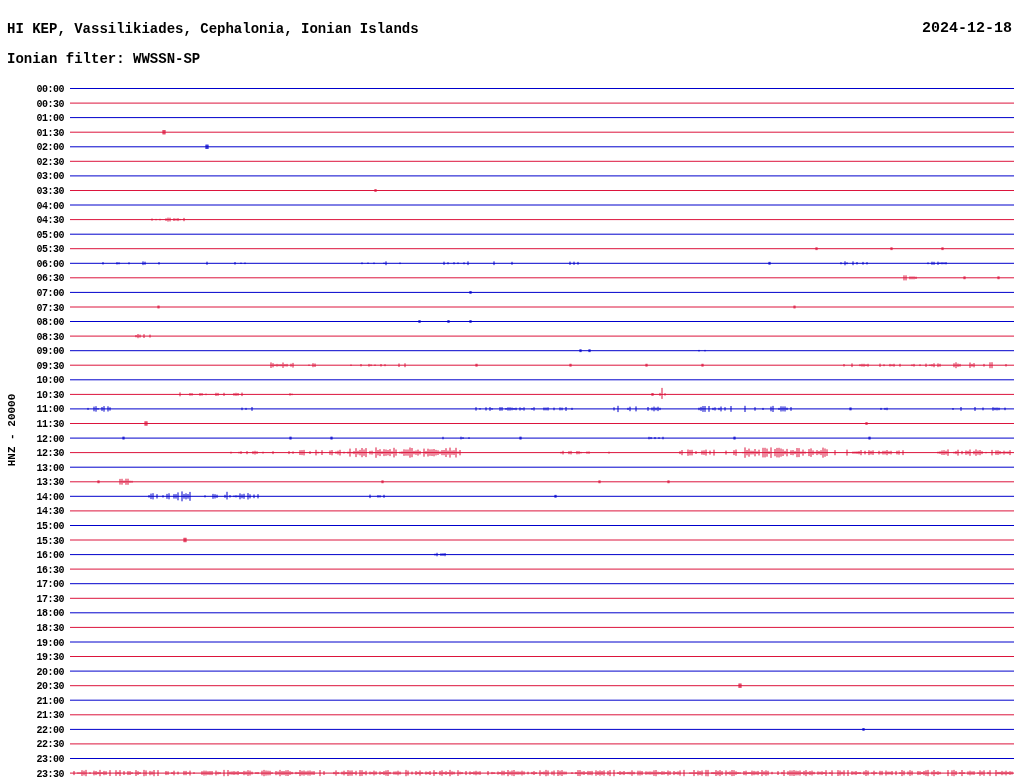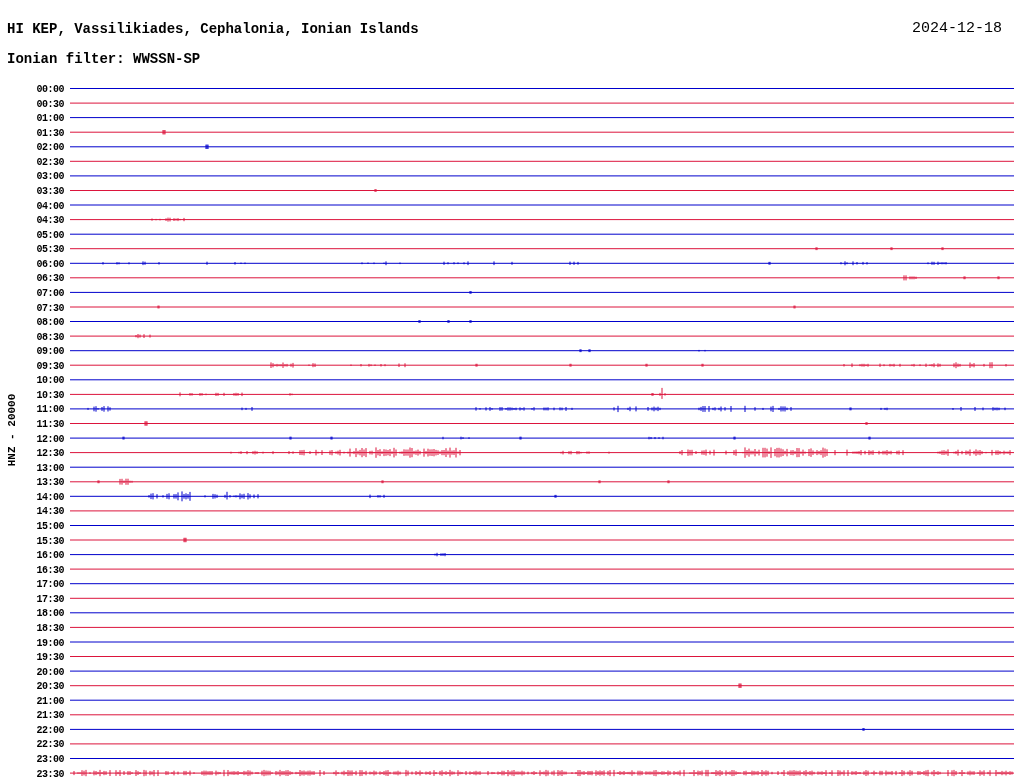--- a/index.html
+++ b/index.html
@@ -1,19 +1,19 @@
 <!DOCTYPE html>
 <html><head>
 <meta charset="utf-8">
 <style>
   html,body{margin:0;padding:0;background:#ffffff;}
   .page{position:relative;width:1024px;height:780px;background:#ffffff;overflow:hidden;
         font-family:"Liberation Mono", monospace;color:#000;}
   .station-line{position:absolute;left:7px;top:21px;font-size:14px;font-weight:bold;white-space:pre;}
-  .date-label{position:absolute;right:22px;top:20px;font-size:15px;font-weight:normal;white-space:pre;}
+  .date-label{position:absolute;right:12px;top:20px;font-size:15px;font-weight:bold;white-space:pre;}
   .filter-line{position:absolute;left:7px;top:51px;font-size:14px;font-weight:bold;white-space:pre;}
   .axis-label{position:absolute;left:-33px;top:423px;width:90px;height:14px;line-height:14px;
               text-align:center;font-size:11px;font-weight:bold;letter-spacing:0px;
               transform:rotate(-90deg);transform-origin:center;white-space:pre;}
   svg#heli{position:absolute;left:0;top:0;}
   .rowlabel{font-family:"Liberation Mono", monospace;font-size:10px;font-weight:bold;
             fill:#000;letter-spacing:-0.5px;}
 </style>
 </head>
 <body>

